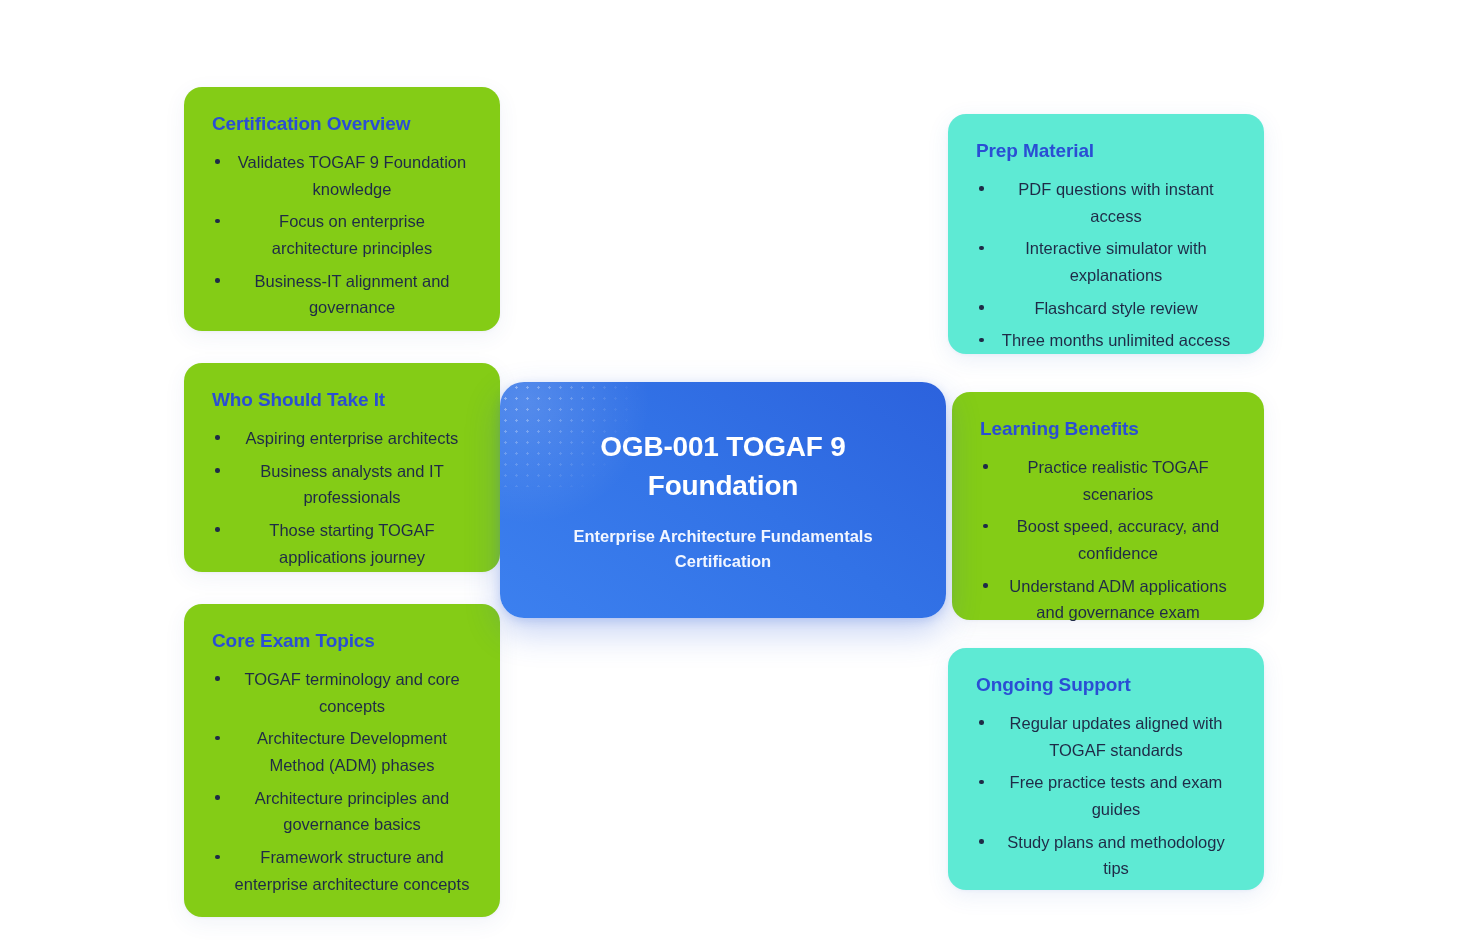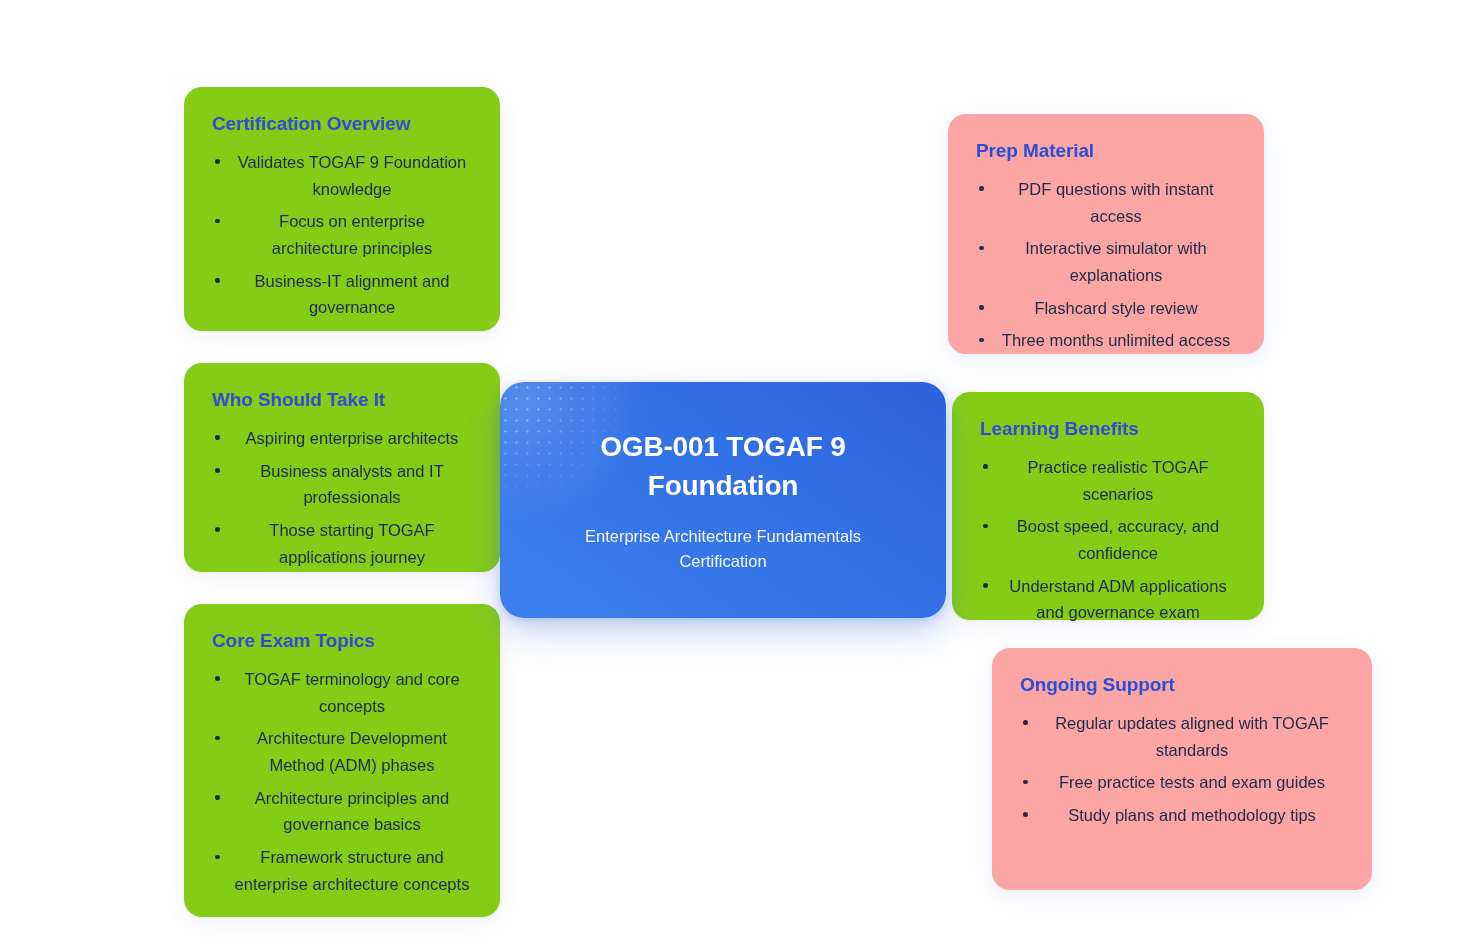--- a/index.html
+++ b/index.html
@@ -28,21 +28,21 @@
     box-sizing: border-box;
     border-radius: 18px;
     padding: 26px 30px 26px 28px;
   }
   .card.light {
     background: #84cc16;
     box-shadow: 0 6px 22px rgba(60, 80, 160, 0.07),
                 0 1px 3px rgba(60, 80, 160, 0.05);
   }
   .card.blue {
-    background: #fca5a5;
+    background: #5eead4;
     box-shadow: 0 6px 22px rgba(60, 110, 200, 0.10),
                 0 1px 3px rgba(60, 110, 200, 0.06);
   }
 
   .card-title {
     font-size: 19px;
     font-weight: bold;
     color: #2a4ed4;
     letter-spacing: -0.1px;
     margin: 0 0 13px 0;
@@ -74,21 +74,21 @@
     background: #1f2b47;
   }
 
   
   #card-certification-overview { left: 184px; top: 87px;  width: 316px; height: 244px; }
   #card-who-should-take-it     { left: 184px; top: 363px; width: 316px; height: 209px; }
   #card-core-exam-topics       { left: 184px; top: 604px; width: 316px; height: 313px; }
 
   #card-prep-material          { left: 948px; top: 114px; width: 316px; height: 240px; }
   #card-learning-benefits      { left: 952px; top: 392px; width: 312px; height: 228px; }
-  #card-ongoing-support        { left: 948px; top: 648px; width: 380px; height: 242px; margin-left: 44px; }
+  #card-ongoing-support        { left: 948px; top: 648px; width: 316px; height: 242px; }
 
   
   #hero-card {
     position: absolute;
     left: 500px;
     top: 382px;
     width: 446px;
     height: 236px;
     box-sizing: border-box;
     border-radius: 24px;
@@ -120,21 +120,21 @@
     font-weight: bold;
     color: #ffffff;
     text-align: center;
     line-height: 1.42;
     letter-spacing: -0.2px;
     margin: 0 0 18px 0;
   }
   #hero-subtitle {
     position: relative;
     font-size: 16.5px;
-    font-weight: normal;
+    font-weight: bold;
     color: #f2f6ff;
     text-align: center;
     line-height: 1.5;
     margin: 0;
   }
 </style>
 </head>
 <body>
 
 <div id="canvas">

